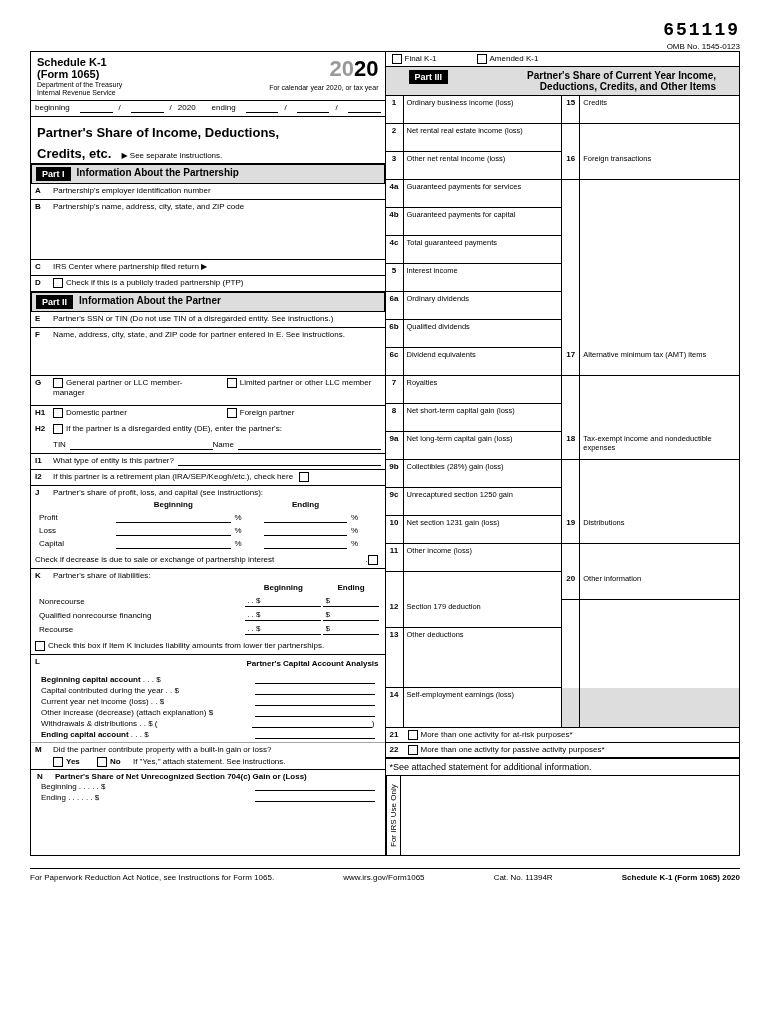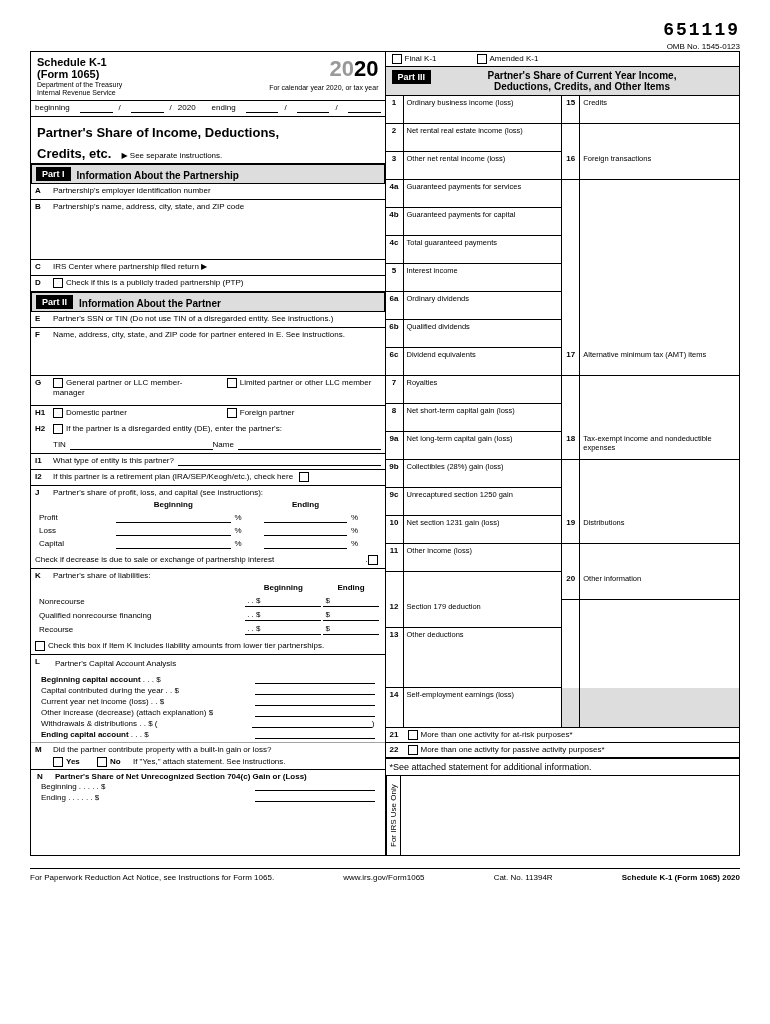--- a/index.html
+++ b/index.html
@@ -7,45 +7,45 @@
 .top-code{text-align:right;font-family:'Courier New',monospace;font-size:18px;letter-spacing:2px;font-weight:bold}
 .omb{text-align:right;font-size:8px;margin-top:2px}
 .form-title{font-size:11px;font-weight:bold}
 .year{font-size:22px;font-weight:bold;text-align:right}
 .year .y20{color:#999}
 .dept{font-size:7px;margin-top:1px}
 .cal-year{font-size:7px;text-align:right;margin-top:2px}
 .main-title{font-size:13px;font-weight:bold;margin-top:6px}
 .see-inst{font-size:8px;font-weight:normal;margin-left:10px}
 .part-header{background:#000;color:#fff;display:inline-block;padding:2px 6px;font-size:9px;font-weight:bold}
-.part-title{background:#ddd;font-size:10px;font-weight:bold;padding:2px 4px;border:1px solid #000;display:flex;align-items:flex-end}
+.part-title{background:#ddd;font-size:10px;font-weight:bold;padding:2px 4px;border:1px solid #000;display:flex;align-items:flex-start}
 .part-title .part-header{margin-right:6px}
 .row-tall{min-height:36px}
 .cb{display:inline-block;width:10px;height:10px;border:1px solid #000;vertical-align:middle;margin-right:3px}
 .top-checks{display:flex;gap:40px;padding:2px 6px;border-bottom:1px solid #000;font-size:8px}
 .p3-header{background:#000;color:#fff;padding:2px 6px;font-size:9px;font-weight:bold;display:inline-block}
-.p3-title{background:#ddd;padding:3px 6px;font-size:10px;font-weight:bold;text-align:center;border-bottom:1px solid #000}
+.p3-title{background:#ddd;padding:3px 23px;font-size:10px;font-weight:bold;text-align:right;border-bottom:1px solid #000}
 .p3-grid{display:grid;grid-template-columns:18px 1fr 18px 1fr}
 .p3-cell{border-right:1px solid #000;border-bottom:1px solid #000;padding:2px 3px;font-size:7.5px;min-height:28px}
 .p3-num{text-align:center;font-weight:bold;font-size:8px}
 .p3-cell:nth-child(4n){border-right:none}
 .p3-gray{background:#ddd}
 .container{display:flex;border:1px solid #000}
 .left-col{flex:1;border-right:1px solid #000}
 .right-col{flex:1}
 .inner-row{border-bottom:1px solid #000;padding:2px 4px;font-size:8px;min-height:16px;display:flex;align-items:flex-start}
 .inner-row .lbl{width:18px;font-weight:bold}
 .sub-input{border:none;border-bottom:1px solid #000;margin-left:4px;flex:1;min-width:0;font-size:8px}
 .pct-table{width:100%;font-size:8px}
 .pct-table td{padding:1px 2px}
 .pct-table .line{border-bottom:1px solid #000}
 .liab-table{width:100%;font-size:8px}
 .liab-table td{padding:1px 2px}
 .liab-table .line{border-bottom:1px solid #000}
-.cap-title{text-align:left;font-weight:normal;font-size:8px;padding:2px}
+.cap-title{text-align:right;font-weight:bold;font-size:8px;padding:2px}
 .cap-row{display:flex;font-size:8px;padding:1px 4px}
 .cap-row .dots{flex:1}
 .cap-row .amt{border-bottom:1px solid #000;width:120px}
 .irs-use{writing-mode:vertical-rl;transform:rotate(180deg);text-align:center;font-size:8px;border-left:1px solid #000;border-right:1px solid #000;padding:4px 2px}
 .footer{display:flex;justify-content:space-between;font-size:8px;padding:4px 0;border-top:1px solid #000;margin-top:12px}
 .att-stmt{border-top:1px solid #000;padding:3px 4px;font-size:9px}
 .two-col-check{display:flex;gap:20px}
 </style>
 </head>
 <body>

